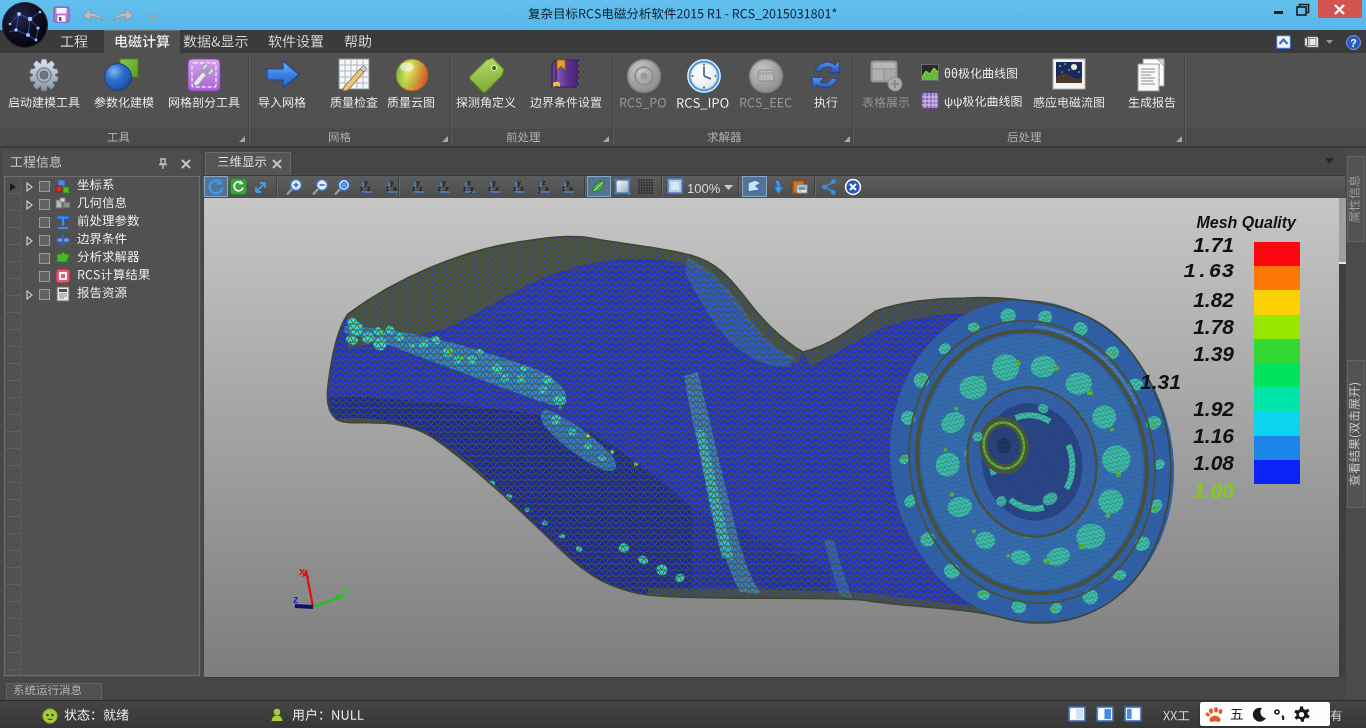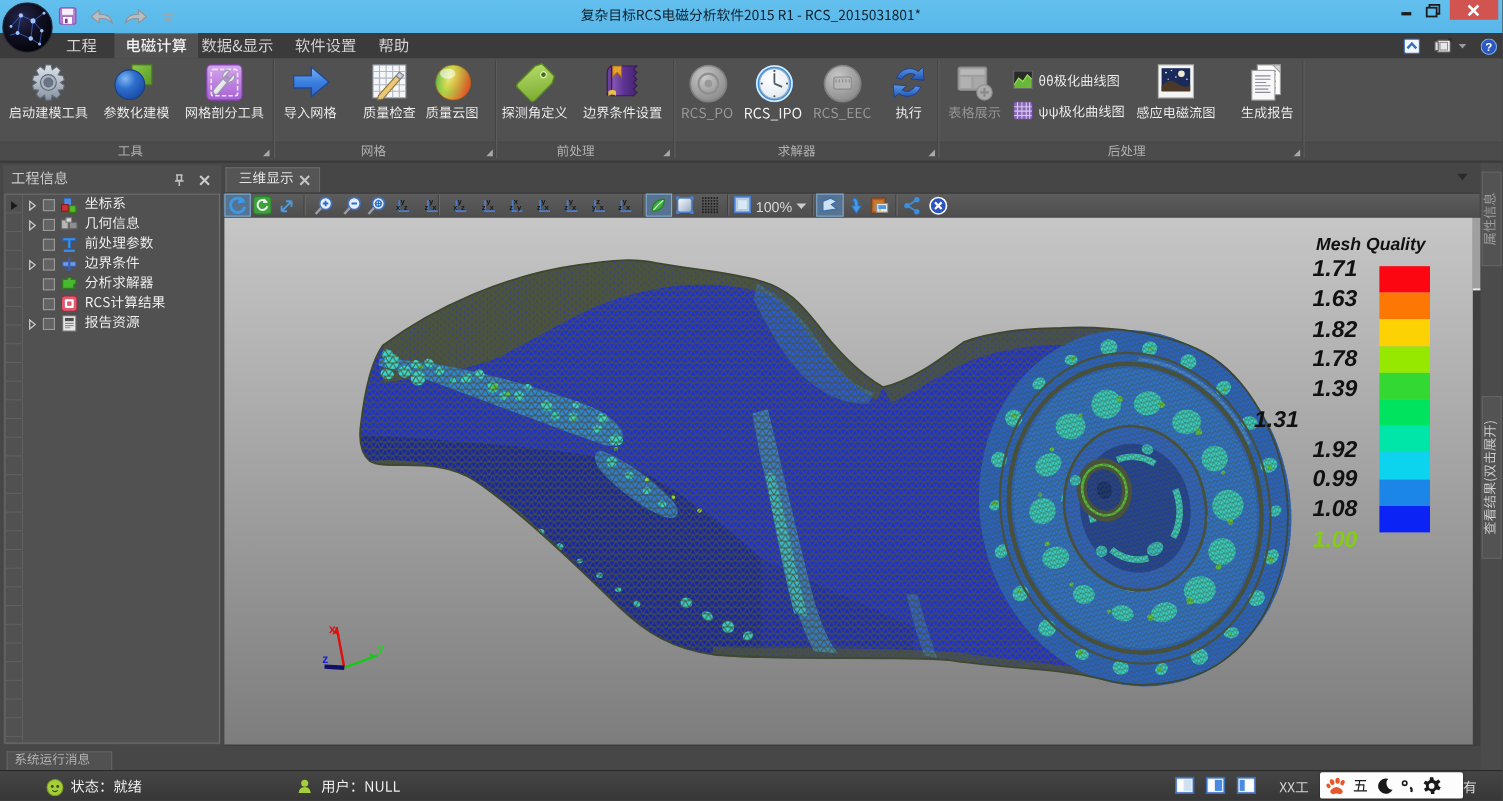--- a/index.html
+++ b/index.html
@@ -1227,27 +1227,27 @@
     <div style="height:24.2px;background:#fcd205"></div>
     <div style="height:24.2px;background:#97e800"></div>
     <div style="height:24.2px;background:#33d932"></div>
     <div style="height:24.2px;background:#00e35e"></div>
     <div style="height:24.2px;background:#00e5a8"></div>
     <div style="height:24.2px;background:#0cd3ee"></div>
     <div style="height:24.2px;background:#1c86e8"></div>
     <div style="height:24.2px;background:#0b24f5"></div>
   </div>
 <div class="abs" style="left:1140px;top:233px;width:94px;text-align:right;font-family:'Liberation Sans';font-size:21px;font-weight:bold;font-style:italic;color:#111">1.71</div>
-<div class="abs" style="left:1140px;top:260px;width:94px;text-align:right;font-family:Liberation Sans, sans-serif;font-size:21px;font-weight:bold;font-style:italic;color:#111">1.63</div>
+<div class="abs" style="left:1140px;top:260px;width:94px;text-align:right;font-family:Liberation Mono, monospace;font-size:21px;font-weight:bold;font-style:italic;color:#111">1.63</div>
 <div class="abs" style="left:1140px;top:288px;width:94px;text-align:right;font-family:'Liberation Sans';font-size:21px;font-weight:bold;font-style:italic;color:#111">1.82</div>
 <div class="abs" style="left:1140px;top:315px;width:94px;text-align:right;font-family:'Liberation Sans';font-size:21px;font-weight:bold;font-style:italic;color:#111">1.78</div>
 <div class="abs" style="left:1140px;top:342px;width:94px;text-align:right;font-family:'Liberation Sans';font-size:21px;font-weight:bold;font-style:italic;color:#111">1.39</div>
 <div class="abs" style="left:1140px;top:370px;width:94px;text-align:left;font-family:'Liberation Sans';font-size:21px;font-weight:bold;font-style:italic;color:#111">1.31</div>
 <div class="abs" style="left:1140px;top:397px;width:94px;text-align:right;font-family:'Liberation Sans';font-size:21px;font-weight:bold;font-style:italic;color:#111">1.92</div>
-<div class="abs" style="left:1140px;top:424px;width:94px;text-align:right;font-family:'Liberation Sans';font-size:21px;font-weight:bold;font-style:italic;color:#111">0.99</div>
+<div class="abs" style="left:1140px;top:424px;width:94px;text-align:right;font-family:'Liberation Sans';font-size:21px;font-weight:bold;font-style:italic;color:#111">1.16</div>
 <div class="abs" style="left:1140px;top:451px;width:94px;text-align:right;font-family:'Liberation Sans';font-size:21px;font-weight:bold;font-style:italic;color:#111">1.08</div>
 <div class="abs" style="left:1140px;top:479px;width:94px;text-align:right;font-family:'Liberation Sans';font-size:21px;font-weight:bold;font-style:italic;color:#84cc16">1.00</div>
 <div class="abs" style="left:1346px;top:148px;width:20px;height:552px;background:#4b4b4b"></div>
 <div class="abs" style="left:1347px;top:156px;width:18px;height:86px;background:#535353;border:1px solid #646464"></div>
 <div class="abs" style="left:1332.0px;top:191.0px;transform:rotate(-90deg)">
     <svg width="48.0" height="16" viewBox="0 0 48.0 16" style="display:block;overflow:visible">
       <g fill="#9e9e9e" transform="translate(0 10.80) scale(0.012000 -0.012000)">
         <path transform="translate(0 0)" d="M214 736H811V647H214ZM140 796V504C140 344 131 121 32 -36C51 -43 84 -62 98 -74C200 90 214 334 214 504V587H886V796ZM360 381H537V310H360ZM605 381H787V310H605ZM668 120 698 76 605 73V150H832V-12C832 -22 829 -26 817 -26C805 -27 768 -27 724 -25C731 -41 740 -62 743 -79C806 -79 847 -79 871 -70C896 -60 902 -45 902 -12V204H605V261H858V429H605V488C694 495 778 505 843 517L798 563C678 540 453 527 271 524C278 511 285 489 287 475C366 475 453 478 537 483V429H292V261H537V204H252V-81H321V150H537V71L361 65L365 8C463 12 596 19 729 26L755 -22L802 -4C784 32 746 91 713 134Z"></path>
         <path transform="translate(1000 0)" d="M172 840V-79H247V840ZM80 650C73 569 55 459 28 392L87 372C113 445 131 560 137 642ZM254 656C283 601 313 528 323 483L379 512C368 554 337 625 307 679ZM334 27V-44H949V27H697V278H903V348H697V556H925V628H697V836H621V628H497C510 677 522 730 532 782L459 794C436 658 396 522 338 435C356 427 390 410 405 400C431 443 454 496 474 556H621V348H409V278H621V27Z"></path>
         <path transform="translate(2000 0)" d="M382 531V469H869V531ZM382 389V328H869V389ZM310 675V611H947V675ZM541 815C568 773 598 716 612 680L679 710C665 745 635 799 606 840ZM369 243V-80H434V-40H811V-77H879V243ZM434 22V181H811V22ZM256 836C205 685 122 535 32 437C45 420 67 383 74 367C107 404 139 448 169 495V-83H238V616C271 680 300 748 323 816Z"></path>

